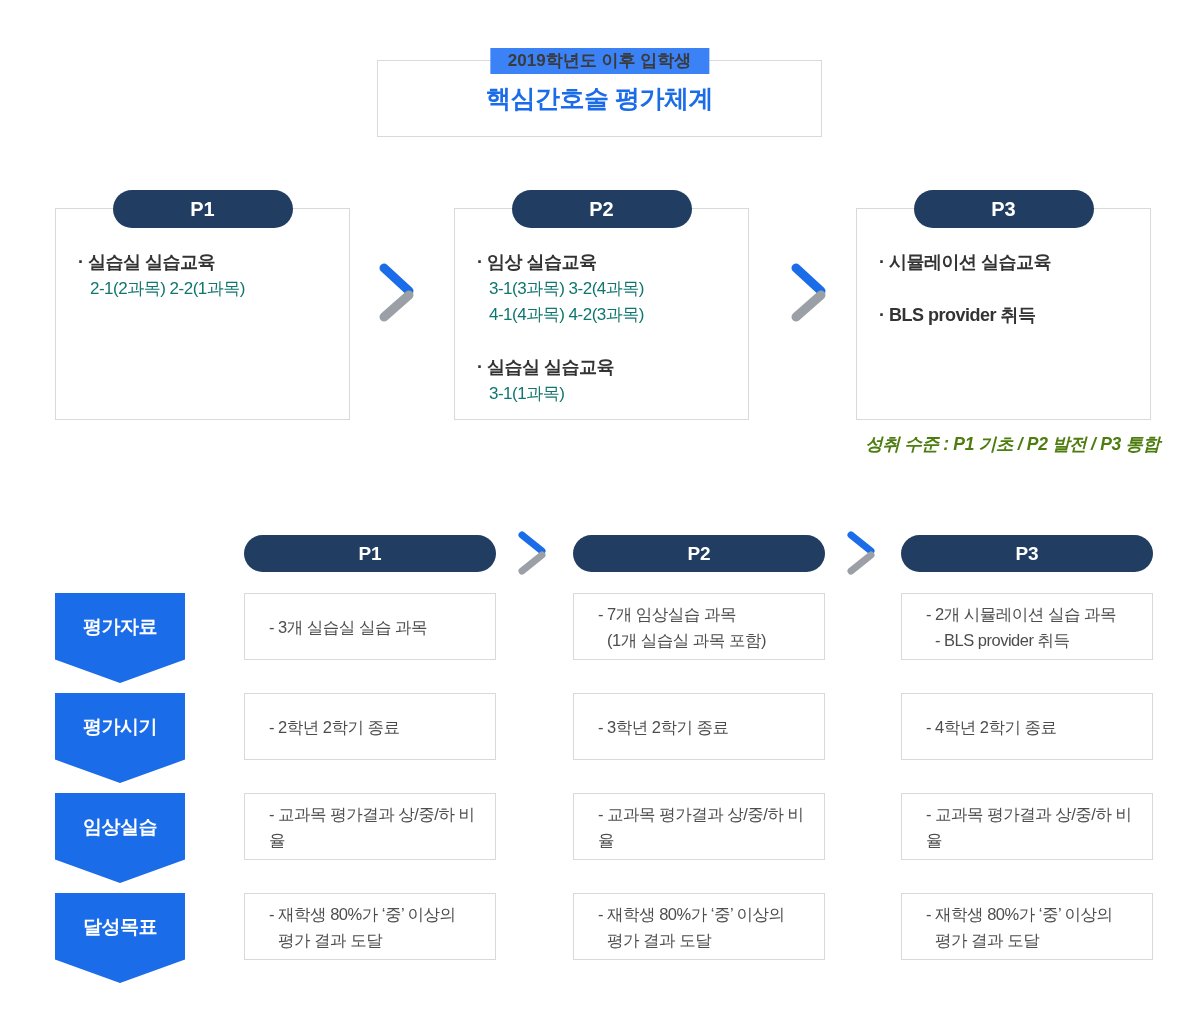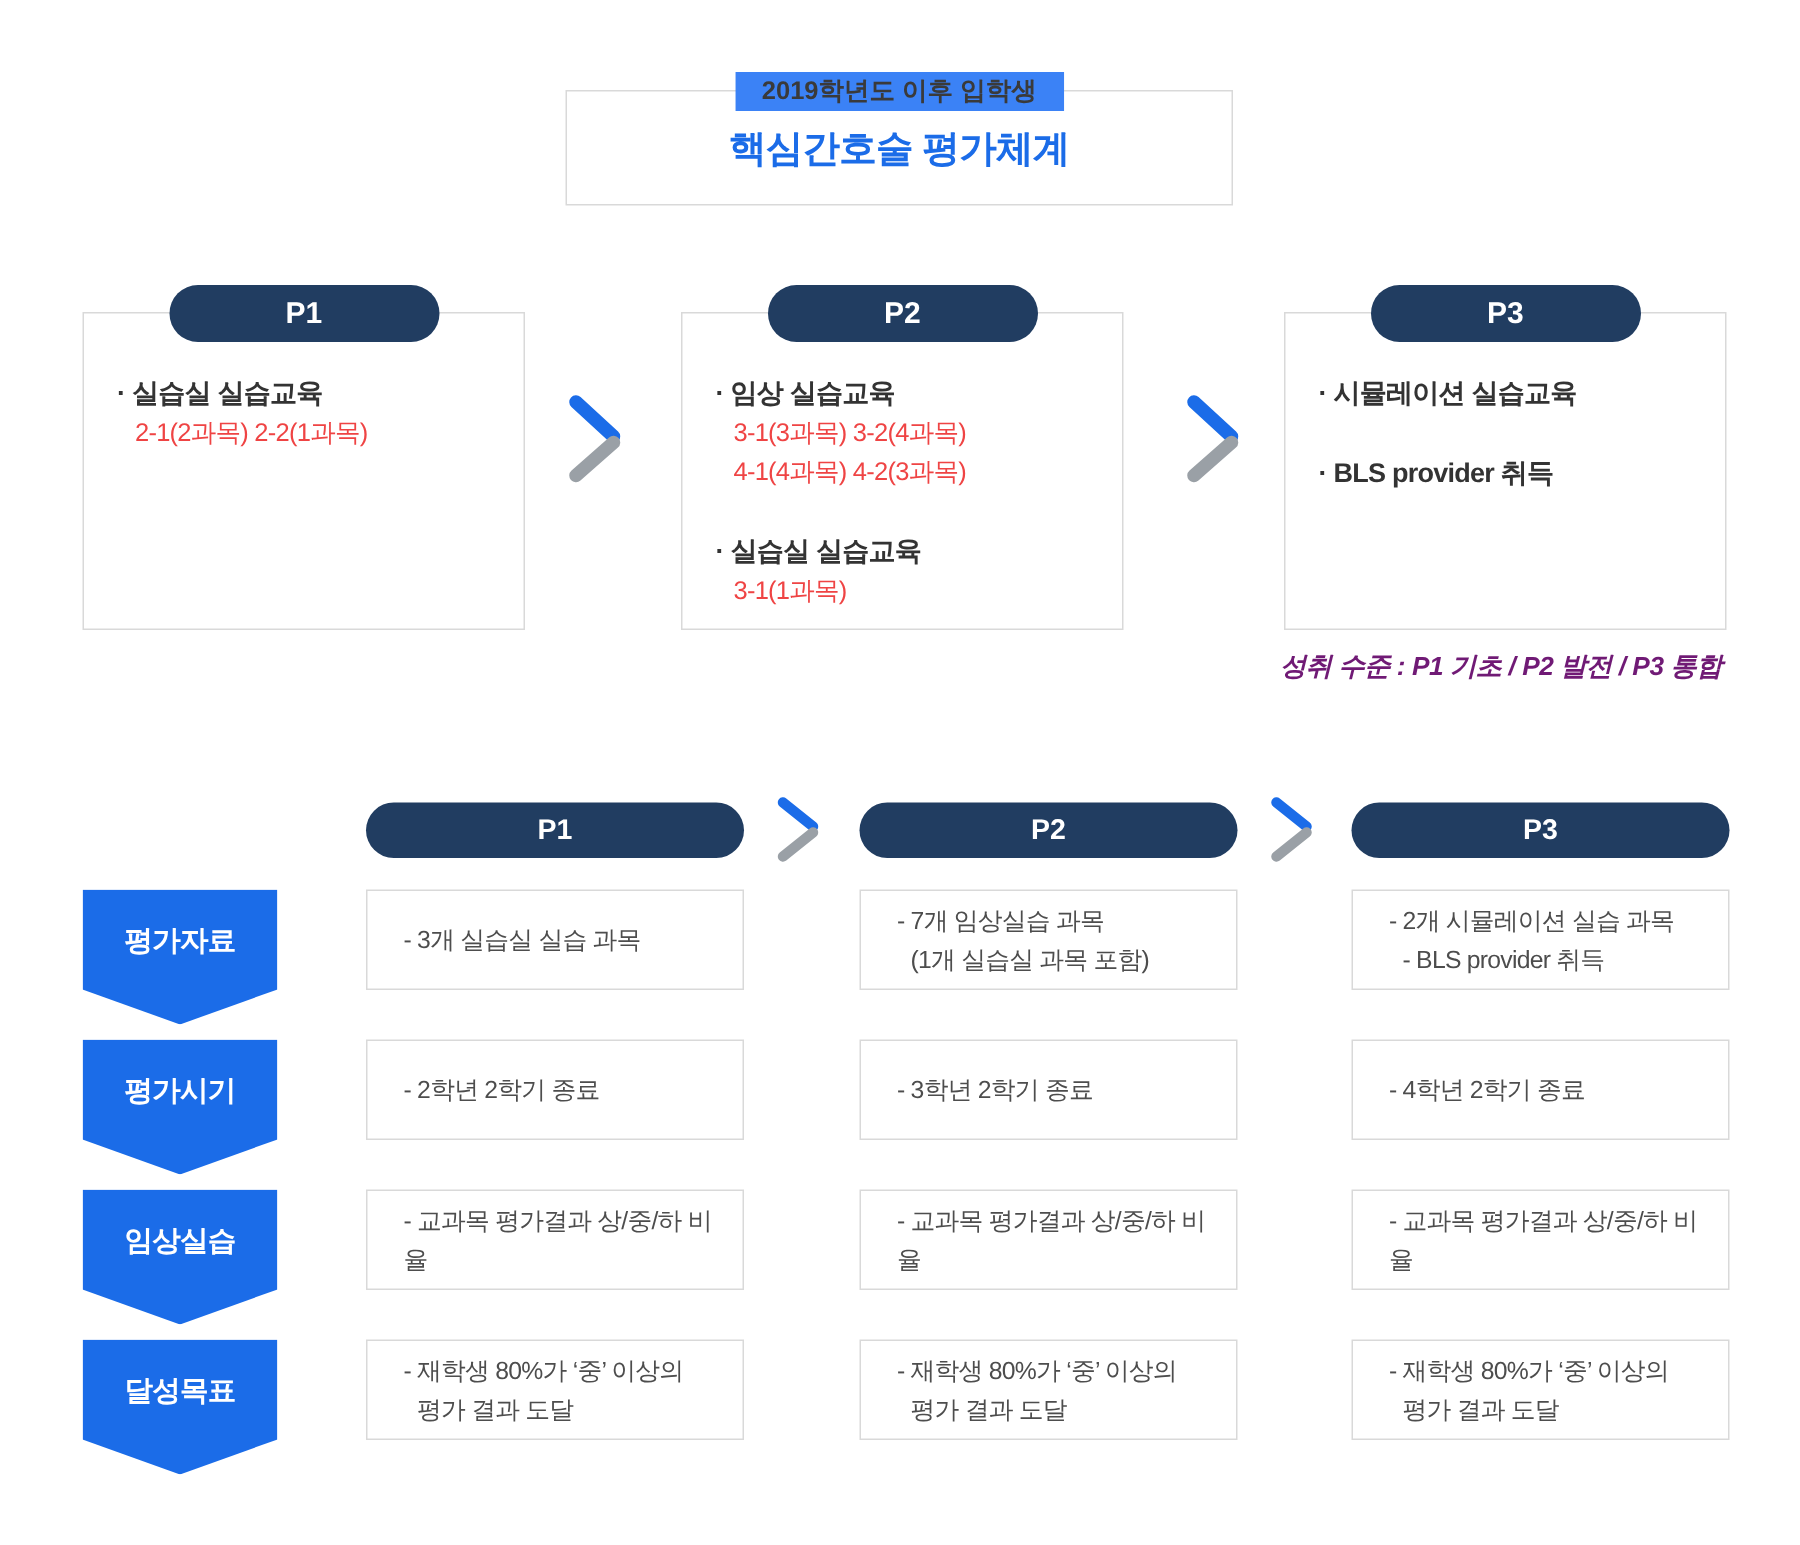--- a/index.html
+++ b/index.html
@@ -26,27 +26,27 @@
   .phase:nth-child(3){left:856px;}
   .phase-pill{
     position:absolute;top:-19px;left:50%;transform:translateX(-50%);
     width:180px;height:38px;border-radius:19px;background:#213d61;
     display:flex;align-items:center;justify-content:center;
     color:#fff;font-size:20px;font-weight:bold;
   }
   .phase-body{padding:40px 20px 0 22px;}
   .phase-item{margin-bottom:26px;}
   .phase-item-title{font-size:18px;font-weight:bold;color:#333;line-height:27px;letter-spacing:-0.5px;}
-  .detail-line{font-size:17px;color:#ef4444;line-height:26px;margin-left:12px;letter-spacing:-0.5px;}
+  .detail-line{font-size:17px;color:#0f766e;line-height:26px;margin-left:12px;letter-spacing:-0.5px;}
   .chev-large{position:absolute;top:260px;}
   .chev-large.a1{left:376px;}
   .chev-large.a2{left:788px;}
   .note{
-    position:absolute;top:432px;right:52px;
-    font-size:17.5px;font-style:italic;font-weight:600;color:#701a75;letter-spacing:-0.3px;
+    position:absolute;top:432px;right:40px;
+    font-size:17.5px;font-style:italic;font-weight:600;color:#4d7c0f;letter-spacing:-0.3px;
   }
   
   .mpill{
     position:absolute;top:535px;width:252px;height:37px;border-radius:18.5px;background:#213d61;
     display:flex;align-items:center;justify-content:center;
     color:#fff;font-size:19px;font-weight:bold;
   }
   .mpill:nth-of-type(1){left:244px;}
   .mpill:nth-of-type(2){left:573px;}
   .mpill:nth-of-type(3){left:901px;}

